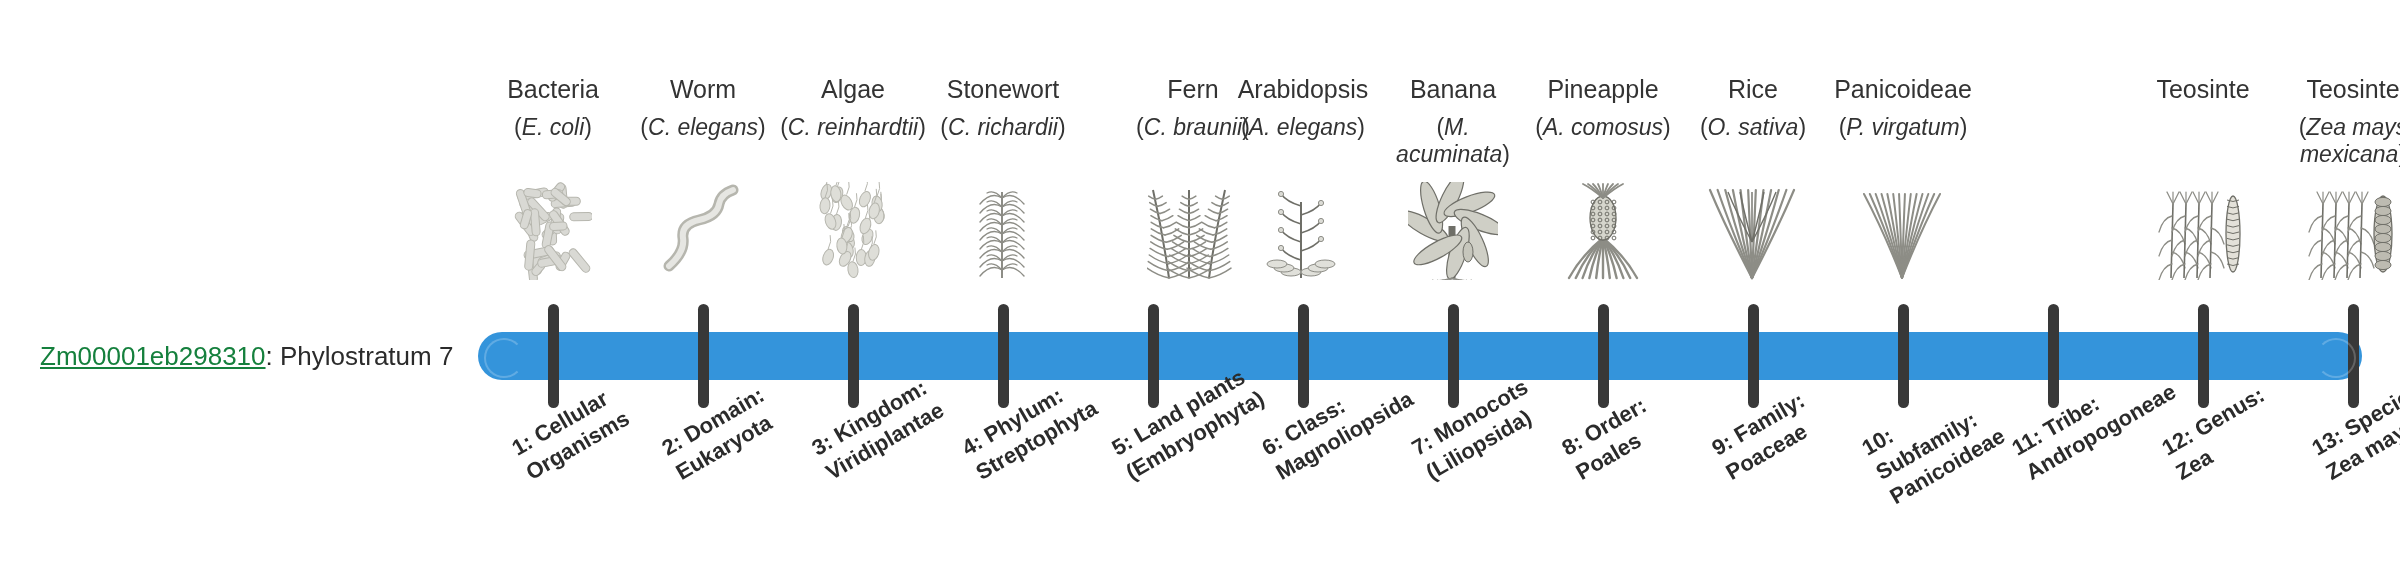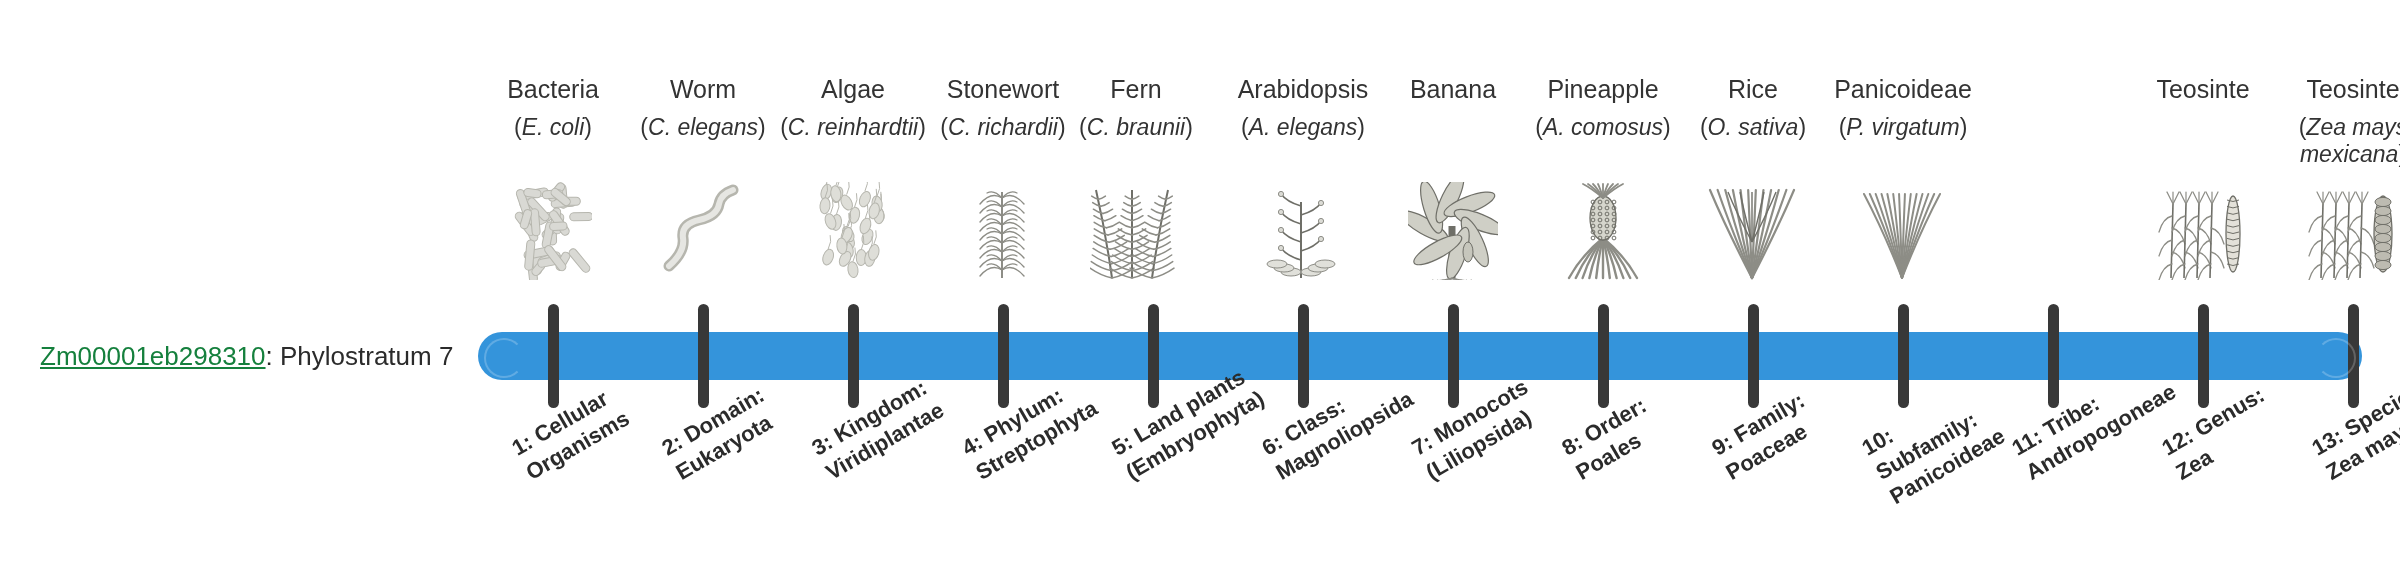--- a/index.html
+++ b/index.html
@@ -307,21 +307,21 @@
             <path d="M36 79 Q28 70 21 74" fill="none" stroke="#8d8d86" stroke-width="1.2" stroke-linecap="round"></path>
             <path d="M36 79 Q47 72 58 85" fill="none" stroke="#8d8d86" stroke-width="1.4" stroke-linecap="round"></path>
             <path d="M36 79 Q44 70 51 74" fill="none" stroke="#8d8d86" stroke-width="1.2" stroke-linecap="round"></path>
             <path d="M36 88 Q25 81 14 94" fill="none" stroke="#8d8d86" stroke-width="1.4" stroke-linecap="round"></path>
             <path d="M36 88 Q28 79 21 83" fill="none" stroke="#8d8d86" stroke-width="1.2" stroke-linecap="round"></path>
             <path d="M36 88 Q47 81 58 94" fill="none" stroke="#8d8d86" stroke-width="1.4" stroke-linecap="round"></path>
             <path d="M36 88 Q44 79 51 83" fill="none" stroke="#8d8d86" stroke-width="1.2" stroke-linecap="round"></path>
           </svg>
         </div>
       </div>
-      <div class="species-col" style="left: 658px;">
+      <div class="species-col" style="left: 715px;">
         <div class="common-name">Fern</div>
         <div class="sci-name"><span class="paren">(</span><span>C. braunii</span><span class="paren">)</span></div>
         <div class="organism-art">
           <svg width="92" height="98" viewBox="0 0 92 98">
             <path d="M22 96 Q15.6 50 6 8" fill="none" stroke="#6f6f68" stroke-width="2"></path>
             <path d="M22 96 Q11 93.8 0 86.1" fill="none" stroke="#8d8d86" stroke-width="1.5" stroke-linecap="round"></path>
             <path d="M22 96 Q33 93.8 44 86.1" fill="none" stroke="#8d8d86" stroke-width="1.5" stroke-linecap="round"></path>
             <path d="M21.88888888888889 88.83333333333333 Q11.57638888888889 86.77083333333333 1.2638888888888893 79.55208333333333" fill="none" stroke="#8d8d86" stroke-width="1.5" stroke-linecap="round"></path>
             <path d="M21.88888888888889 88.83333333333333 Q32.201388888888886 86.77083333333333 42.513888888888886 79.55208333333333" fill="none" stroke="#8d8d86" stroke-width="1.5" stroke-linecap="round"></path>
             <path d="M21.555555555555557 81.66666666666667 Q11.930555555555557 79.74166666666667 2.305555555555557 73.00416666666668" fill="none" stroke="#8d8d86" stroke-width="1.5" stroke-linecap="round"></path>
@@ -421,20 +421,21 @@
             <ellipse cx="23" cy="86" rx="10" ry="4" fill="#e0e0da" stroke="#8d8d86" stroke-width="1"></ellipse>
             <ellipse cx="16" cy="82" rx="10" ry="4" fill="#e0e0da" stroke="#8d8d86" stroke-width="1"></ellipse>
             <ellipse cx="50" cy="90" rx="10" ry="4" fill="#e0e0da" stroke="#8d8d86" stroke-width="1"></ellipse>
             <ellipse cx="57" cy="86" rx="10" ry="4" fill="#e0e0da" stroke="#8d8d86" stroke-width="1"></ellipse>
             <ellipse cx="64" cy="82" rx="10" ry="4" fill="#e0e0da" stroke="#8d8d86" stroke-width="1"></ellipse>
           </svg>
         </div>
       </div>
       <div class="species-col" style="left: 975px;">
         <div class="common-name">Banana</div>
+        <div class="sci-name"><span class="paren">(</span><span>M. acuminata</span><span class="paren">)</span></div>
         <div class="organism-art">
           <svg width="90" height="98" viewBox="0 0 90 98">
             <path d="M44 96 L44 44" stroke="#6f6f68" stroke-width="7"></path>
             <ellipse cx="44" cy="30" rx="27" ry="8" fill="#cfcfc6" stroke="#6f6f68" stroke-width="1.2" transform="rotate(-150 44 44) translate(24 0)"></ellipse>
             <ellipse cx="44" cy="30" rx="27" ry="8" fill="#cfcfc6" stroke="#6f6f68" stroke-width="1.2" transform="rotate(-107 44 44) translate(24 0)"></ellipse>
             <ellipse cx="44" cy="30" rx="27" ry="8" fill="#cfcfc6" stroke="#6f6f68" stroke-width="1.2" transform="rotate(-64 44 44) translate(24 0)"></ellipse>
             <ellipse cx="44" cy="30" rx="27" ry="8" fill="#cfcfc6" stroke="#6f6f68" stroke-width="1.2" transform="rotate(-21 44 44) translate(24 0)"></ellipse>
             <ellipse cx="44" cy="30" rx="27" ry="8" fill="#cfcfc6" stroke="#6f6f68" stroke-width="1.2" transform="rotate(22 44 44) translate(24 0)"></ellipse>
             <ellipse cx="44" cy="30" rx="27" ry="8" fill="#cfcfc6" stroke="#6f6f68" stroke-width="1.2" transform="rotate(65 44 44) translate(24 0)"></ellipse>
             <ellipse cx="44" cy="30" rx="27" ry="8" fill="#cfcfc6" stroke="#6f6f68" stroke-width="1.2" transform="rotate(108 44 44) translate(24 0)"></ellipse>

